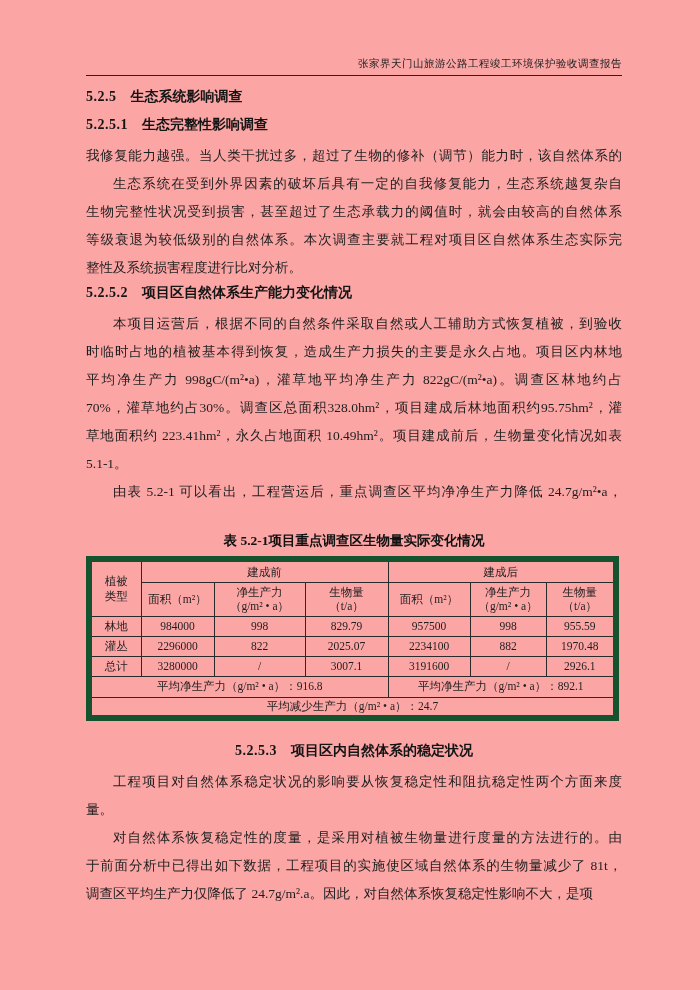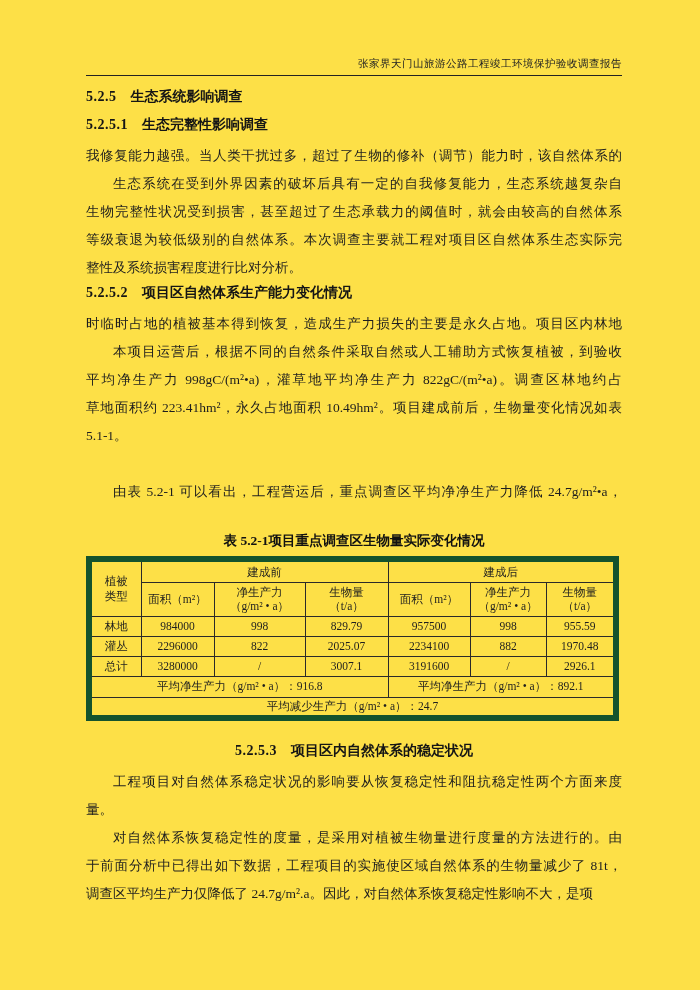--- a/index.html
+++ b/index.html
@@ -1,21 +1,21 @@
 <!DOCTYPE html>
 <html><head>
 <meta charset="utf-8">
 <style>
   * { margin:0; padding:0; box-sizing:border-box; }
   html,body { background:#ffffff; }
   .page {
     position:relative;
     width:700px; height:990px;
     margin:0 auto;
-    background:#fde047;
+    background:#fca5a5;
     font-family:"Liberation Serif","DejaVu Serif",serif;
     color:#1e1e1e;
     overflow:hidden;
   }
   .content { position:absolute; left:86px; top:0; width:536px; height:990px; }
 
   .running-header {
     position:absolute; left:0; top:57px; width:536px;
     text-align:right; font-size:10.5px; letter-spacing:0.5px; color:#222;
   }
@@ -91,23 +91,24 @@
       <div class="pline">生物完整性状况受到损害，甚至超过了生态承载力的阈值时，就会由较高的自然体系</div>
       <div class="pline">等级衰退为较低级别的自然体系。本次调查主要就工程对项目区自然体系生态实际完</div>
       <div class="pline last">整性及系统损害程度进行比对分析。</div>
     </div>
 
     <div class="heading" style="top:282px;">
       <span class="hnum">5.2.5.2</span><span class="htitle">项目区自然体系生产能力变化情况</span>
     </div>
 
     <div class="para" style="top:310px;">
+      <div class="pline first">本项目运营后，根据不同的自然条件采取自然或人工辅助方式恢复植被，到验收</div>
       <div class="pline">时临时占地的植被基本得到恢复，造成生产力损失的主要是永久占地。项目区内林地</div>
-      <div class="pline first">本项目运营后，根据不同的自然条件采取自然或人工辅助方式恢复植被，到验收</div>
       <div class="pline">平均净生产力 998gC/(m²•a)，灌草地平均净生产力 822gC/(m²•a)。调查区林地约占</div>
+      <div class="pline">70%，灌草地约占30%。调查区总面积328.0hm²，项目建成后林地面积约95.75hm²，灌</div>
       <div class="pline">草地面积约 223.41hm²，永久占地面积 10.49hm²。项目建成前后，生物量变化情况如表</div>
       <div class="pline last">5.1-1。</div>
     </div>
 
     <div class="para" style="top:478px;">
       <div class="pline first">由表 5.2-1 可以看出，工程营运后，重点调查区平均净净生产力降低 24.7g/m²•a，</div>
     </div>
 
     <div class="table-caption">
       <span class="cap-label">表 5.2-1</span><span>项目重点调查区生物量实际变化情况</span>

